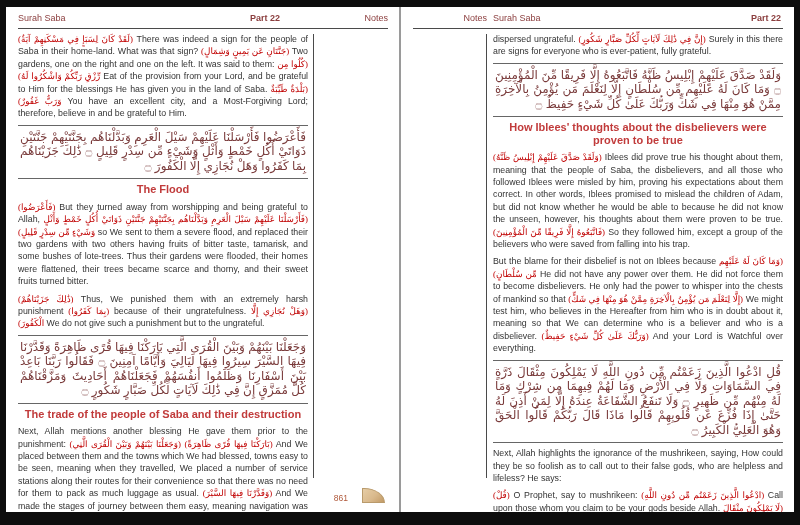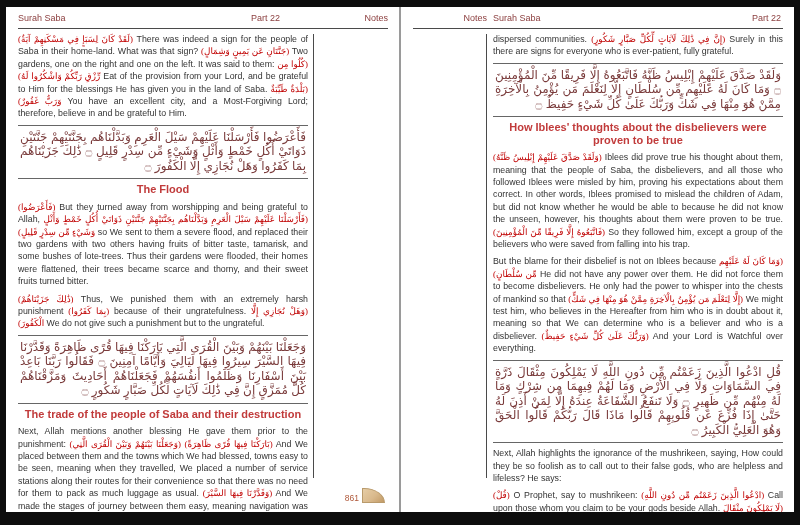--- a/index.html
+++ b/index.html
@@ -26,21 +26,21 @@
 
   
   .ph {
     display: flex; align-items: center;
     font-size: 9px; color: #8b3e3e;
     padding-bottom: 5px; border-bottom: 1px solid #4a4a4a;
     margin-bottom: 4px;
   }
   .ph .ph-title { flex: 1; }
   .page-right .ph .ph-title { flex: 1; padding-left: 6px; }
-  .ph .ph-part { margin-right: 34px; }
+  .ph .ph-part { margin-right: 34px; font-weight: bold; }
   .page-right .ph .ph-part { margin-right: 2px; }
   .ph .ph-notes { width: 74px; text-align: right; }
 
   
   .vsep {
     position: absolute; top: 27px; bottom: 34px; width: 1px;
     background: #4a4a4a;
   }
   .page-left .vsep { right: 85px; }
   .page-right .vsep { left: 85px; }
@@ -58,21 +58,21 @@
   .verse {
     direction: rtl; text-align: justify;
     color: #7a3b3b; font-size: 12px; line-height: 14.5px;
     border-top: 1px solid #666; border-bottom: 1px solid #666;
     padding: 4px 2px 5px 2px; margin: 2px 0 4px 0;
   }
 
   
   .pfooter {
     position: absolute; bottom: 9px;
-    display: flex; align-items: flex-end; gap: 3px;
+    display: flex; align-items: flex-end; gap: 14px;
     font-size: 8.5px; color: #b05a3c;
   }
   .page-left .pfooter { right: 14px; }
   .curl {
     width: 23px; height: 15px;
     background: linear-gradient(135deg, #e6cda6 0%, #d9b98c 55%, #c29a66 100%);
     border: 1px solid #b99a6b;
   }
   .curl-left  { border-radius: 0 90% 0 0 / 0 100% 0 0; }
 </style>
@@ -108,21 +108,21 @@
     <div class="page-divider"></div>
 
     <div class="page page-right">
       <div class="ph">
         <span class="ph-notes">Notes</span>
         <span class="ph-title">Surah Saba</span>
         <span class="ph-part">Part 22</span>
       </div>
       <div class="vsep"></div>
       <div class="content">
-          <p class="para"><span class="en">dispersed communities.</span> <bdi class="ar">(إِنَّ فِي ذَٰلِكَ لَآيَاتٍ لِّكُلِّ صَبَّارٍ شَكُورٍ)</bdi> <span class="en">Surely in this there are signs for everyone who is ever-patient, fully grateful.</span> </p>
+          <p class="para"><span class="en">dispersed ungrateful.</span> <bdi class="ar">(إِنَّ فِي ذَٰلِكَ لَآيَاتٍ لِّكُلِّ صَبَّارٍ شَكُورٍ)</bdi> <span class="en">Surely in this there are signs for everyone who is ever-patient, fully grateful.</span> </p>
           <div class="verse" dir="rtl">وَلَقَدْ صَدَّقَ عَلَيْهِمْ إِبْلِيسُ ظَنَّهُ فَاتَّبَعُوهُ إِلَّا فَرِيقًا مِّنَ الْمُؤْمِنِينَ ۝ وَمَا كَانَ لَهُ عَلَيْهِم مِّن سُلْطَانٍ إِلَّا لِنَعْلَمَ مَن يُؤْمِنُ بِالْآخِرَةِ مِمَّنْ هُوَ مِنْهَا فِي شَكٍّ وَرَبُّكَ عَلَىٰ كُلِّ شَيْءٍ حَفِيظٌ ۝</div>
           <div class="heading">How Iblees' thoughts about the disbelievers were proven to be true</div>
           <p class="para"><bdi class="ar">(وَلَقَدْ صَدَّقَ عَلَيْهِمْ إِبْلِيسُ ظَنَّهُ)</bdi> <span class="en">Iblees did prove true his thought about them, meaning that the people of Saba, the disbelievers, and all those who followed Iblees were misled by him, proving his expectations about them correct. In other words, Iblees promised to mislead the children of Adam, but did not know whether he would be able to because he did not know the unseen, however, his thoughts about them were proven to be true.</span> <bdi class="ar">(فَاتَّبَعُوهُ إِلَّا فَرِيقًا مِّنَ الْمُؤْمِنِينَ)</bdi> <span class="en">So they followed him, except a group of the believers who were saved from falling into his trap.</span> </p>
           <p class="para"><span class="en">But the blame for their disbelief is not on Iblees because</span> <bdi class="ar">(وَمَا كَانَ لَهُ عَلَيْهِم مِّن سُلْطَانٍ)</bdi> <span class="en">He did not have any power over them. He did not force them to become disbelievers. He only had the power to whisper into the chests of mankind so that</span> <bdi class="ar">(إِلَّا لِنَعْلَمَ مَن يُؤْمِنُ بِالْآخِرَةِ مِمَّنْ هُوَ مِنْهَا فِي شَكٍّ)</bdi> <span class="en">We might test him, who believes in the Hereafter from him who is in doubt about it, meaning so that We can determine who is a believer and who is a disbeliever.</span> <bdi class="ar">(وَرَبُّكَ عَلَىٰ كُلِّ شَيْءٍ حَفِيظٌ)</bdi> <span class="en">And your Lord is Watchful over everything.</span> </p>
           <div class="verse" dir="rtl">قُلِ ادْعُوا الَّذِينَ زَعَمْتُم مِّن دُونِ اللَّهِ لَا يَمْلِكُونَ مِثْقَالَ ذَرَّةٍ فِي السَّمَاوَاتِ وَلَا فِي الْأَرْضِ وَمَا لَهُمْ فِيهِمَا مِن شِرْكٍ وَمَا لَهُ مِنْهُم مِّن ظَهِيرٍ ۝ وَلَا تَنفَعُ الشَّفَاعَةُ عِندَهُ إِلَّا لِمَنْ أَذِنَ لَهُ حَتَّىٰ إِذَا فُزِّعَ عَن قُلُوبِهِمْ قَالُوا مَاذَا قَالَ رَبُّكُمْ قَالُوا الْحَقَّ وَهُوَ الْعَلِيُّ الْكَبِيرُ ۝</div>
           <p class="para"><span class="en">Next, Allah highlights the ignorance of the mushrikeen, saying, How could they be so foolish as to call out to their false gods, who are helpless and lifeless? He says:</span> </p>
           <p class="para"><bdi class="ar">(قُلْ)</bdi> <span class="en">O Prophet, say to mushrikeen:</span> <bdi class="ar">(ادْعُوا الَّذِينَ زَعَمْتُم مِّن دُونِ اللَّهِ)</bdi> <span class="en">Call upon those whom you claim to be your gods beside Allah.</span> <bdi class="ar">(لَا يَمْلِكُونَ مِثْقَالَ ذَرَّةٍ فِي السَّمَاوَاتِ وَلَا فِي الْأَرْضِ)</bdi> <span class="en">They do not possess anything even to the measure of a particle, neither in the heavens nor in the earth.</span>   </p>
         </div>
 
     </div>

